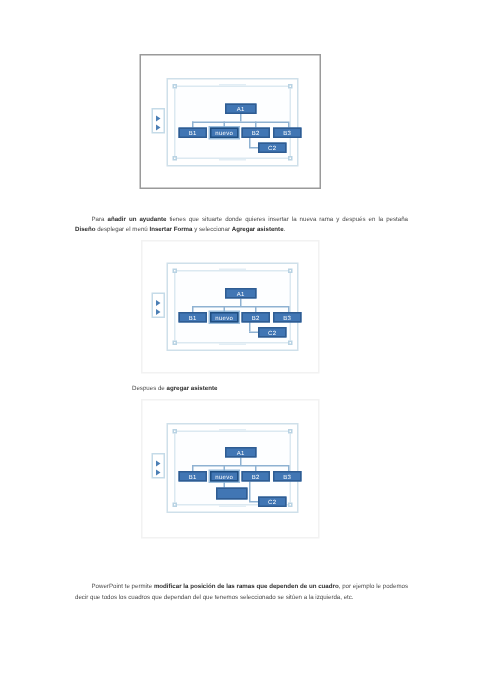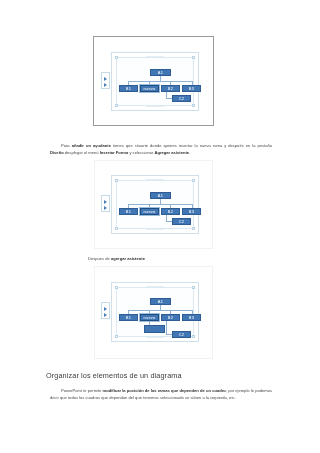--- a/index.html
+++ b/index.html
@@ -268,17 +268,16 @@
         </div>
       </div>
 
       <div class="textpane-tab" style="left:-11px; top:19px; height:17px;">
         <div class="textpane-chev" style="top:4px;"></div>
         <div class="textpane-chev" style="top:10px;"></div>
       </div>
     </div>
   </div>
 
-  <h2 class="heading" style="left:46px; top:366px; width:250px;">Organizar los elementos de un diagrama</h2>
 
   <p class="para" style="left:50px; top:384px; width:222px; text-indent:11px;">PowerPoint te permite <b>modificar la posición de las ramas que dependen de un cuadro</b>, por ejemplo le podemos decir que todos los cuadros que dependan del que tenemos seleccionado se sitúen a la izquierda, etc.</p>
 
 </div>
 
 </body></html>

